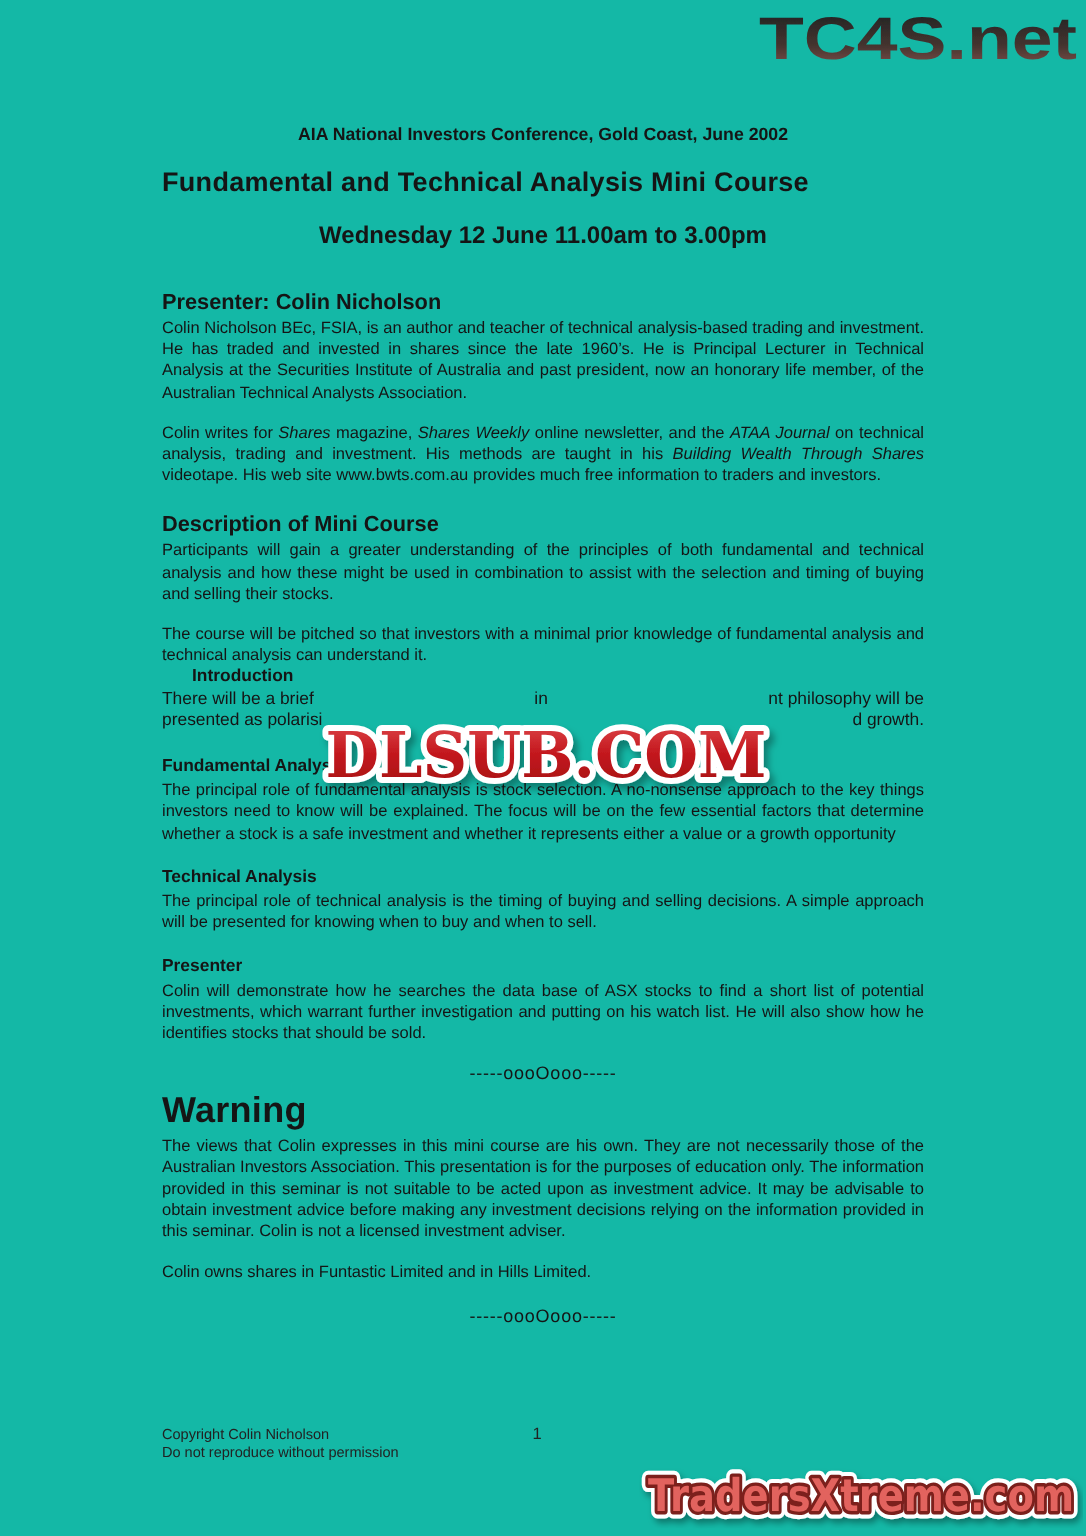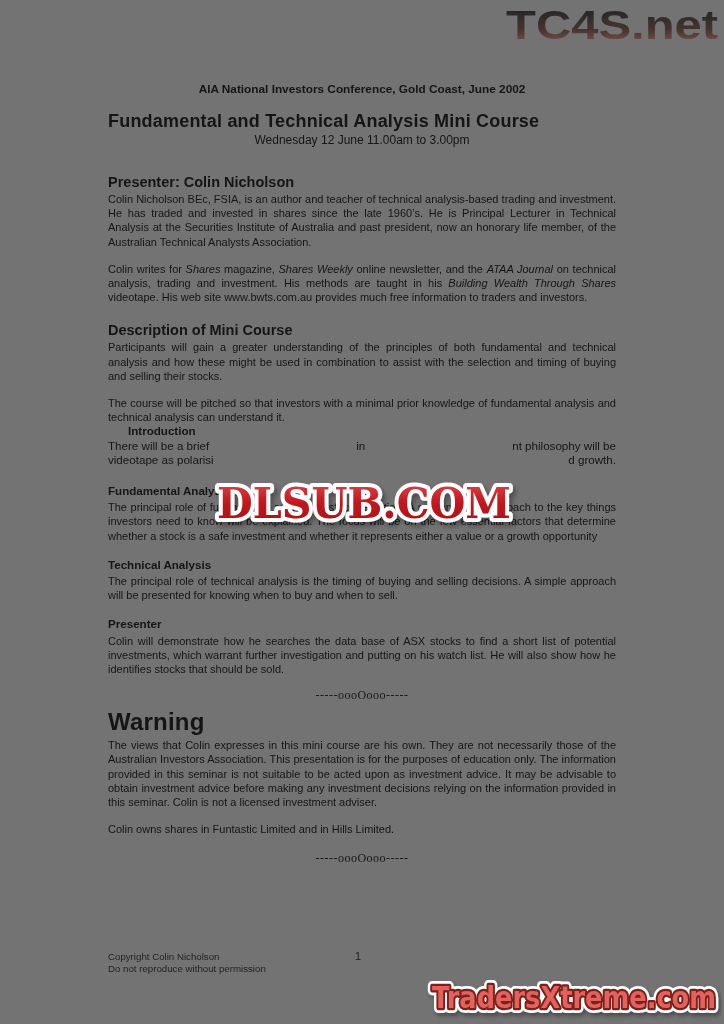--- a/index.html
+++ b/index.html
@@ -1,41 +1,41 @@
 <!DOCTYPE html>
 <html><head>
 <meta charset="utf-8">
 <style>
   html,body{margin:0;padding:0;background:#888;}
   .sheet{
     position:relative;
     width:724px;height:1024px;
-    background:#737373;
+    background:#14b8a6;
     overflow:hidden;
     font-family:"Liberation Sans", sans-serif;
     color:#151515;
   }
   .content{
     position:absolute;left:108px;top:0;width:508px;
   }
   .conference{margin-top:82px;font-size:11.8px;font-weight:bold;text-align:center;}
   .doc-title{margin-top:15px;font-size:18px;font-weight:bold;letter-spacing:.2px;}
-  .session{margin-top:1px;font-size:12px;font-weight:normal;text-align:center;}
+  .session{margin-top:17px;font-size:16px;font-weight:bold;text-align:center;}
   .section-h{margin:18px 0 2px 0;font-size:14.5px;font-weight:bold;}
   .sub-h{margin:15px 0 0 0;font-size:11.6px;font-weight:bold;line-height:14.2px;}
   p.body{
     margin:2px 0 0 0;font-size:11px;line-height:14.2px;
     text-align:justify;
   }
   p.body.gap{margin-top:13px;}
   .intro-line{
     display:flex;justify-content:space-between;
     font-size:11.6px;line-height:14.2px;
   }
-  .separator{margin-top:12px;font-size:12px;text-align:center;letter-spacing:.5px;font-family:Liberation Serif, serif;}
+  .separator{margin-top:12px;font-size:12px;text-align:center;letter-spacing:.5px;}
   .warning-h{margin:5px 0 2px 0;font-size:24px;font-weight:bold;letter-spacing:.2px;}
   em{font-style:italic;}
 
   .footer{
     position:absolute;left:108px;top:951px;width:508px;
     display:grid;grid-template-columns:1fr auto 1fr;align-items:start;
     font-size:9.7px;line-height:11.8px;color:#222;
   }
   .page-num{font-size:11px;transform:translateX(-4px);}
 
@@ -78,21 +78,21 @@
     <p class="body">Participants will gain a greater understanding of the principles of both fundamental and technical analysis and how these might be used in combination to assist with the selection and timing of buying and selling their stocks.</p>
     <p class="body gap">The course will be pitched so that investors with a minimal prior knowledge of fundamental analysis and technical analysis can understand it.</p>
 
     <div class="sub-h" style="margin-top:0;padding-left:20px;">Introduction</div>
     <div class="intro-line">
       <span>There will be a brief</span>
       <span>in</span>
       <span>nt philosophy will be</span>
     </div>
     <div class="intro-line">
-      <span>videotape as polarisi</span>
+      <span>presented as polarisi</span>
       <span>d growth.</span>
     </div>
 
     <div class="sub-h" style="margin-top:17px;">Fundamental Analysis</div>
     <p class="body">The principal role of fundamental analysis is stock selection. A no-nonsense approach to the key things investors need to know will be explained. The focus will be on the few essential factors that determine whether a stock is a safe investment and whether it represents either a value or a growth opportunity</p>
 
     <div class="sub-h">Technical Analysis</div>
     <p class="body">The principal role of technical analysis is the timing of buying and selling decisions. A simple approach will be presented for knowing when to buy and when to sell.</p>
 
     <div class="sub-h">Presenter</div>

